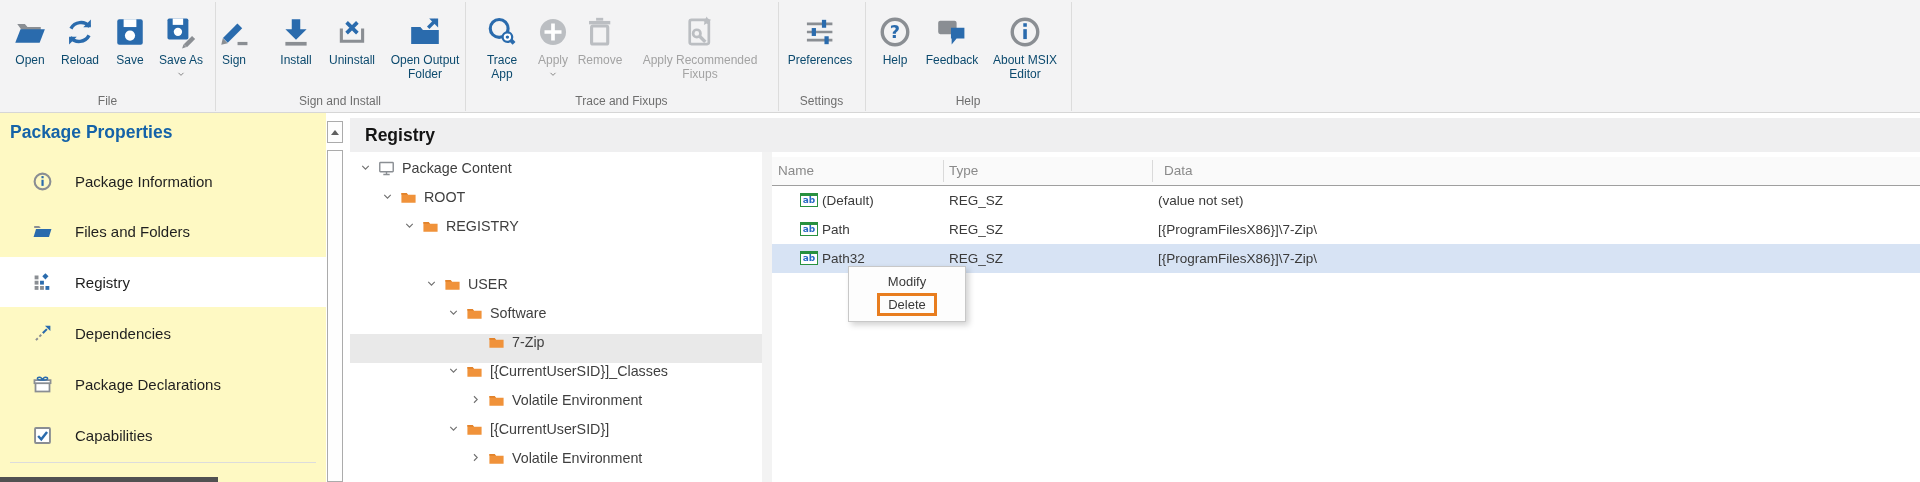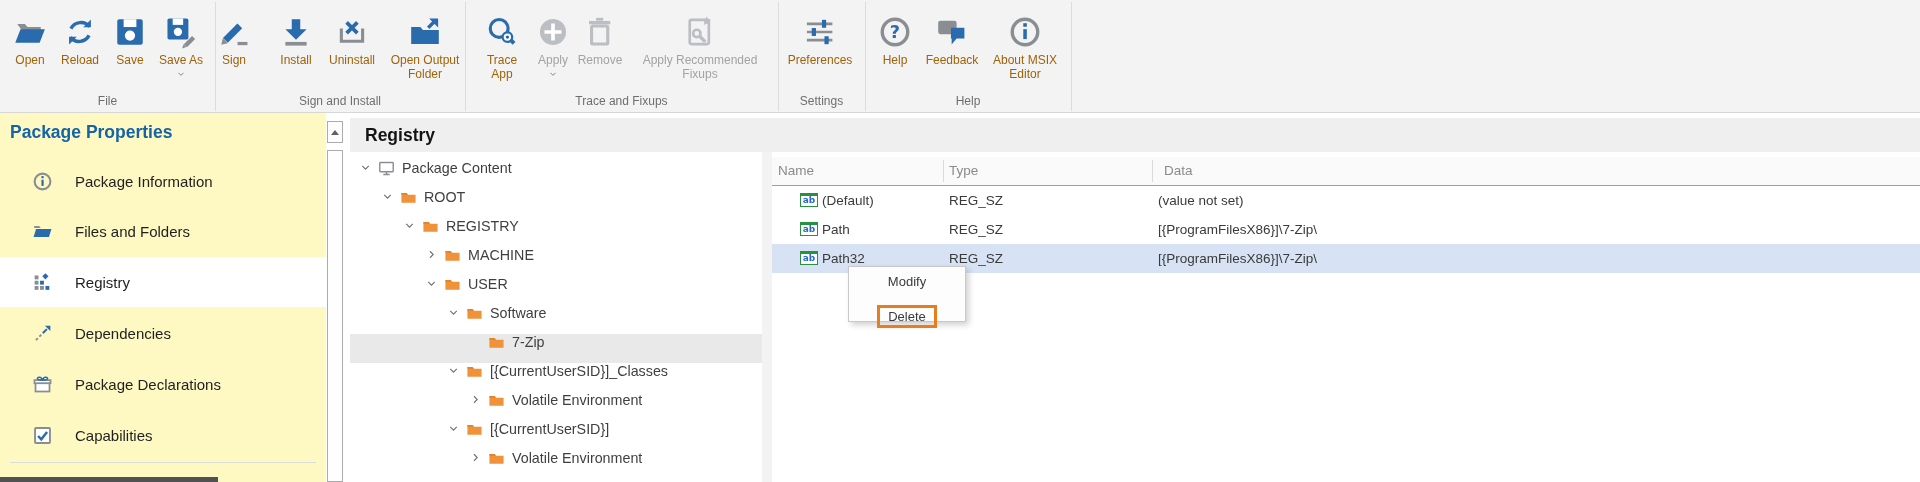--- a/index.html
+++ b/index.html
@@ -10,21 +10,21 @@
   }
   
   #ribbon { position:absolute; left:0; top:0; width:1920px; height:113px;
             background:#f3f3f4; border-bottom:1px solid #d6d6d6; }
   .rb-sep { position:absolute; top:2px; bottom:1px; width:1px; background:#dcdcdc; }
   .rb-group-label { position:absolute; top:94px; height:17px; text-align:center;
                     font-size:12px; color:#6e6e6e; }
   .rb-btn { position:absolute; top:13px; transform:translateX(-50%);
             display:flex; flex-direction:column; align-items:center; cursor:default; }
   .rb-btn .rb-ic { height:38px; display:flex; align-items:center; justify-content:center; }
-  .rb-btn .rb-lbl { margin-top:3px; font-size:12px; line-height:13.5px; color:#a16207;
+  .rb-btn .rb-lbl { margin-top:3px; font-size:12px; line-height:13.5px; color:#0c4a6e;
                     text-align:center; white-space:pre-line; }
   .rb-btn.disabled .rb-lbl { color:#a3a3a3; }
   .rb-btn .rb-drop { margin-top:1px; line-height:8px; }
   
   #sidebar { position:absolute; left:0; top:113px; width:326px; height:369px; background:#fef9c3; }
   #sidebar-title { position:absolute; left:10px; top:9px; font-size:17.5px; font-weight:bold; color:#1563a8; }
   .sb-item { position:absolute; left:0; width:326px; height:50px;
              display:flex; align-items:center; padding-left:32px; cursor:default; }
   .sb-item.selected { background:#ffffff; }
   .sb-item .sb-ic { width:21px; height:21px; display:flex; align-items:center; }
@@ -60,21 +60,21 @@
   .tr { position:absolute; left:0; right:0; height:29px; }
   .tr.selected { background:#d7e3f4; }
   .td { position:absolute; top:0; line-height:29px; font-size:13.5px; color:#3a3a3a; white-space:nowrap; }
   .ab-ic { position:absolute; left:28px; top:7px; width:18px; height:14px; background:#fff;
            border:1px solid #28913f; border-top:3px solid #28913f; color:#2a6bc4;
            font-size:9px; font-weight:bold; line-height:9px; text-align:center;
            font-family:"DejaVu Sans",sans-serif; }
   
   #ctx-menu { position:absolute; left:76px; top:114px; width:118px; height:56px;
               background:#fdfdfd; border:1px solid #c8c8c8; box-shadow:3px 3px 6px rgba(0,0,0,.18);
-              display:flex; flex-direction:column; align-items:center; padding-top:6px; z-index:10;gap:12px; }
+              display:flex; flex-direction:column; align-items:center; padding-top:6px; z-index:10; }
   .ctx-item { font-size:13px; color:#3a3a3a; padding:1px 8px; cursor:default; }
   .ctx-item.highlighted { border:3px solid #e87d1f; margin-top:3px; }
 </style>
 </head>
 <body>
 
 <div id="ribbon">
     <div class="rb-group-label" style="left:0px;width:215px">File</div>
     <div class="rb-sep" style="left:215px"></div>
     <div class="rb-btn" style="left:30px">
@@ -401,34 +401,20 @@
           </svg>
         </span>
                <span class="tree-ic">
           <svg width="17" height="17" viewBox="0 0 24 24">
             <path d="M2 5.6h7.3l2 2.5H22v11.3H2z" fill="#f0923a"></path>
             <path d="M2 5.6h7.3l2 2.5H2z" fill="#e2822a"></path>
           </svg>
         </span>
                <span class="tree-lbl">REGISTRY</span>
              </div>
-      <div class="tree-row" style="top:94.5px;padding-left:72px">
-               <span class="tw">
-          <svg width="13" height="13" viewBox="0 0 24 24">
-            <path d="M9.2 6 15.2 12 9.2 18" fill="none" stroke="#6f6f6f" stroke-width="2"></path>
-          </svg>
-        </span>
-               <span class="tree-ic">
-          <svg width="17" height="17" viewBox="0 0 24 24">
-            <path d="M2 5.6h7.3l2 2.5H22v11.3H2z" fill="#f0923a"></path>
-            <path d="M2 5.6h7.3l2 2.5H2z" fill="#e2822a"></path>
-          </svg>
-        </span>
-               <span class="tree-lbl">MACHINE</span>
-             </div>
       <div class="tree-row" style="top:152.5px;padding-left:94px">
                <span class="tw">
           <svg width="13" height="13" viewBox="0 0 24 24">
             <path d="M6 9.2 12 15.2 18 9.2" fill="none" stroke="#6f6f6f" stroke-width="2"></path>
           </svg>
         </span>
                <span class="tree-ic">
           <svg width="17" height="17" viewBox="0 0 24 24">
             <path d="M2 5.6h7.3l2 2.5H22v11.3H2z" fill="#f0923a"></path>
             <path d="M2 5.6h7.3l2 2.5H2z" fill="#e2822a"></path>

